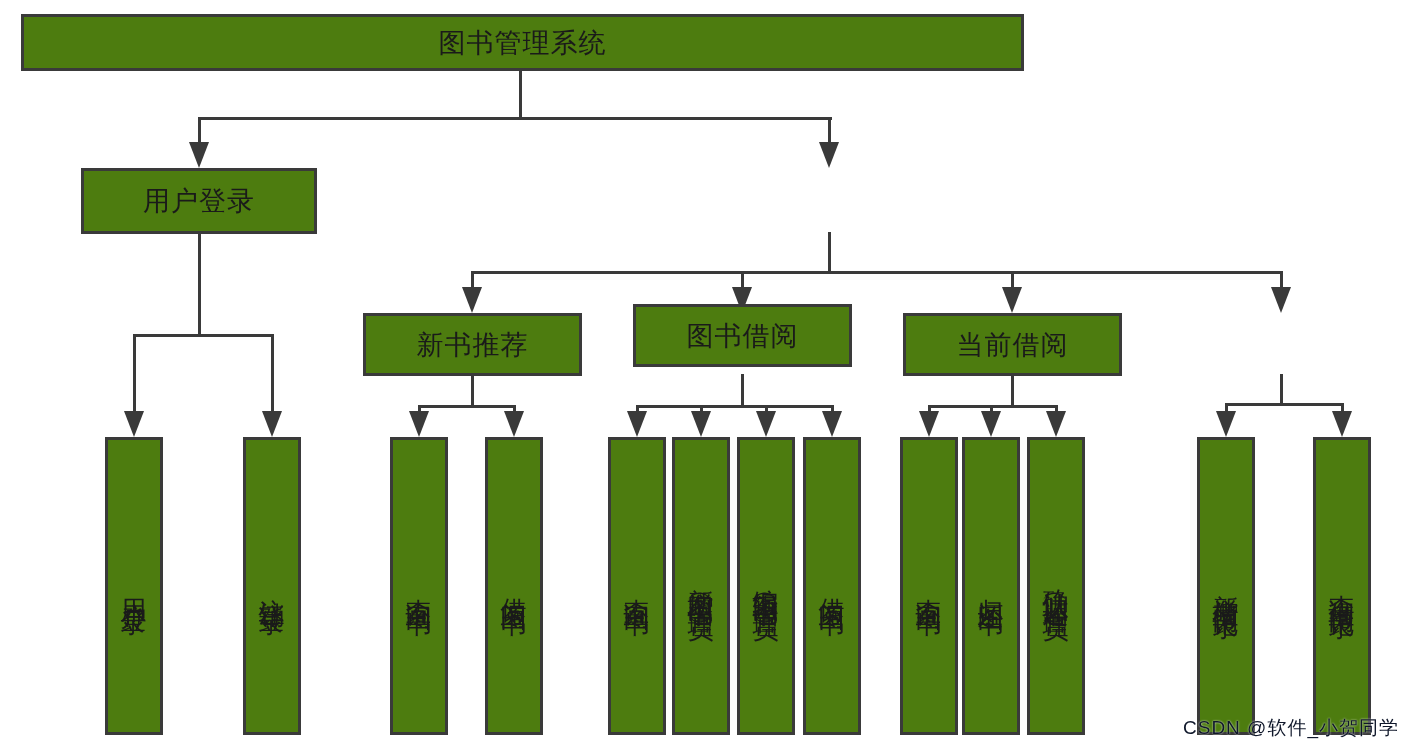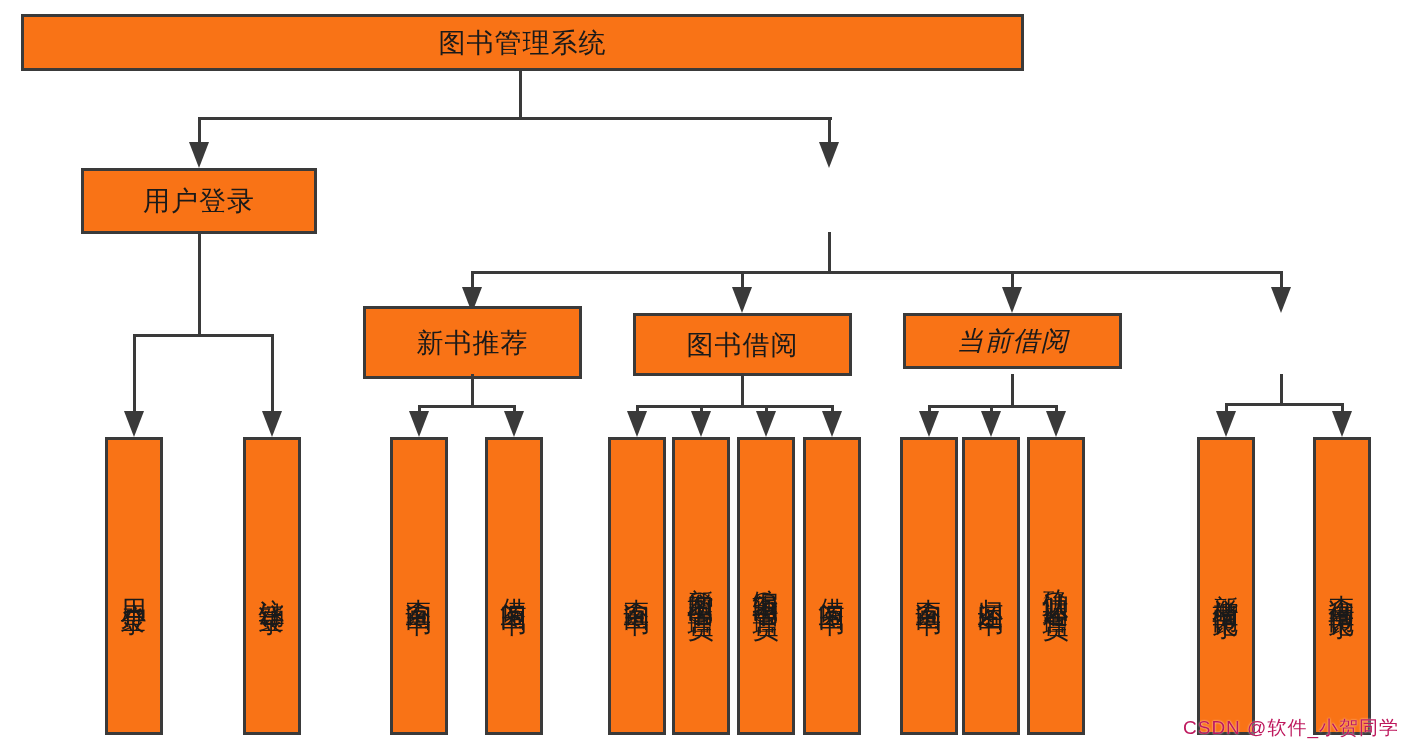--- a/index.html
+++ b/index.html
@@ -2,34 +2,34 @@
 <html><head>
 <meta charset="utf-8">
 <style>
   html,body{margin:0;padding:0;background:#ffffff;}
   .canvas{
     position:relative;width:1405px;height:747px;background:#ffffff;
     font-family:"Liberation Sans",sans-serif;overflow:hidden;
   }
   .box{
     position:absolute;box-sizing:border-box;border:3px solid #3a3a3a;
-    background:#f97316;display:flex;align-items:center;justify-content:center;
+    background:#4d7c0f;display:flex;align-items:center;justify-content:center;
     color:#1a1a1a;text-align:right;
   }
   .box.h{font-size:27px;letter-spacing:1px;}
   .box.v{writing-mode:vertical-rl;font-size:26px;letter-spacing:4px;line-height:1;padding:6px 0;}
   .line{position:absolute;background:#3a3a3a;}
   .tri{
     position:absolute;width:0;height:0;
     border-left:10px solid transparent;border-right:10px solid transparent;
     border-top:26px solid #3a3a3a;
   }
   .watermark{
     position:absolute;left:1183px;top:715px;z-index:5;
-    color:#be185d;font-size:19px;letter-spacing:1px;white-space:nowrap;
+    color:#0f172a;font-size:19px;letter-spacing:1px;white-space:nowrap;
     text-shadow:0 0 2px rgba(255,255,255,.9);
   }
 </style>
 </head>
 <body>
 
 <div class="canvas">
 
   <div class="box h" style="left:21px;top:14px;width:1003px;height:57px;">图书管理系统</div>
 
@@ -53,23 +53,23 @@
   <div class="line" style="left:471px;top:271px;width:812px;height:3px;"></div>
   <div class="line" style="left:471px;top:271px;width:3px;height:18px;"></div>
   <div class="tri" style="left:462px;top:287px;"></div>
   <div class="line" style="left:741px;top:271px;width:3px;height:18px;"></div>
   <div class="tri" style="left:732px;top:287px;"></div>
   <div class="line" style="left:1011px;top:271px;width:3px;height:18px;"></div>
   <div class="tri" style="left:1002px;top:287px;"></div>
   <div class="line" style="left:1280px;top:271px;width:3px;height:18px;"></div>
   <div class="tri" style="left:1271px;top:287px;"></div>
 
-  <div class="box h" style="left:363px;top:306px;width:219px;height:73px;">新书推荐</div>
-  <div class="box h" style="left:633px;top:313px;width:219px;height:63px;">图书借阅</div>
-  <div class="box h" style="left:903px;top:313px;width:219px;height:56px;font-style:italic;">当前借阅</div>
+  <div class="box h" style="left:363px;top:313px;width:219px;height:63px;">新书推荐</div>
+  <div class="box h" style="left:633px;top:304px;width:219px;height:63px;">图书借阅</div>
+  <div class="box h" style="left:903px;top:313px;width:219px;height:63px;">当前借阅</div>
 
   <div class="line" style="left:471px;top:374px;width:3px;height:34px;"></div>
   <div class="line" style="left:418px;top:405px;width:98px;height:3px;"></div>
   <div class="line" style="left:418px;top:405px;width:3px;height:10px;"></div>
   <div class="tri" style="left:409px;top:411px;"></div>
   <div class="line" style="left:513px;top:405px;width:3px;height:10px;"></div>
   <div class="tri" style="left:504px;top:411px;"></div>
 
   <div class="line" style="left:741px;top:374px;width:3px;height:34px;"></div>
   <div class="line" style="left:636px;top:405px;width:198px;height:3px;"></div>

